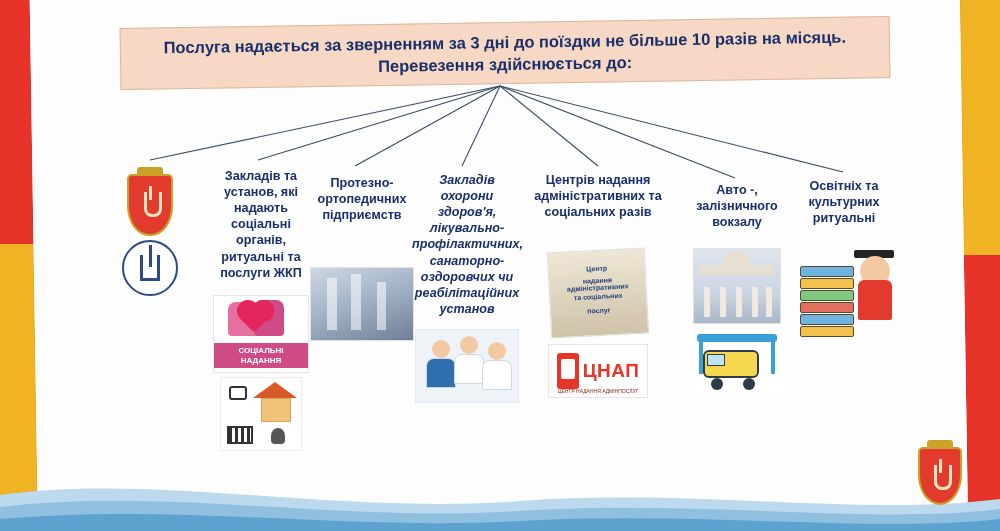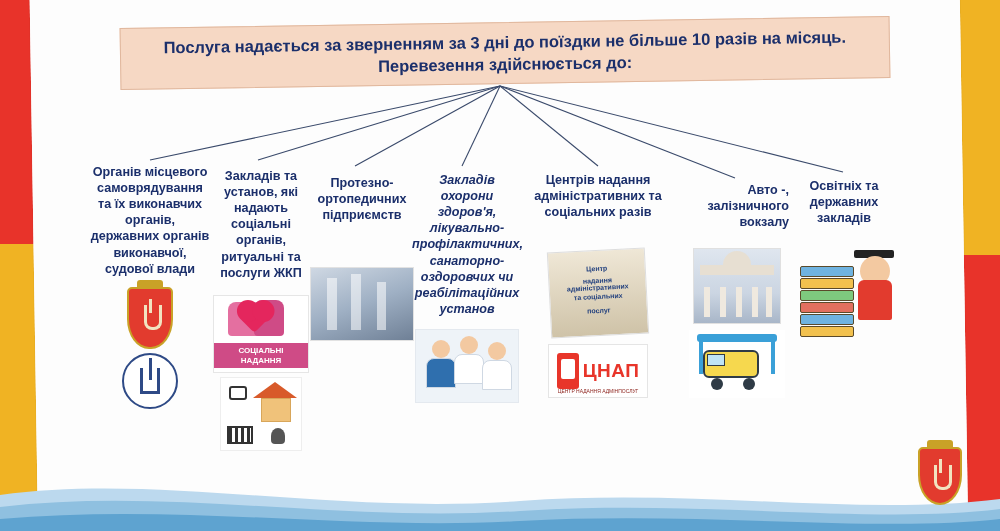--- a/index.html
+++ b/index.html
@@ -273,21 +273,20 @@
       <path d="M500,86 L258,160"></path>
       <path d="M500,86 L355,166"></path>
       <path d="M500,86 L462,166"></path>
       <path d="M500,86 L598,166"></path>
       <path d="M500,86 L735,178"></path>
       <path d="M500,86 L843,172"></path>
     </g>
   </svg>
 
   <div class="col" style="left:90px; top:164px; width:120px;">
-    <div class="label">Органів місцевого самоврядування та їх виконавчих органів, державних органів виконавчої, судової влади</div>
     <div class="art" style="margin-top:10px;">
       <div class="shield-odesa">
         <div class="crown"></div>
       </div>
       <div class="circle-seal">
         <div class="trident"></div>
       </div>
     </div>
   </div>
 
@@ -348,21 +347,21 @@
         <div class="t" style="top:56px;">послуг</div>
       </div>
       <div class="cnap" style="margin-top:8px;">
         <div class="mark"></div>
         <div class="name">ЦНАП</div>
         <div class="sub">ЦЕНТР НАДАННЯ АДМІНПОСЛУГ</div>
       </div>
     </div>
   </div>
 
-  <div class="col" style="left:685px; top:182px; width:104px;text-align:right;">
+  <div class="col" style="left:685px; top:182px; width:104px;">
     <div class="label">Авто -, залізничного вокзалу</div>
     <div class="art" style="margin-top:18px;">
       <div class="bank-photo">
         <div class="dome"></div>
         <div class="roofline"></div>
         <div class="col2" style="left:10px;"></div>
         <div class="col2" style="left:26px;"></div>
         <div class="col2" style="left:42px;"></div>
         <div class="col2" style="left:58px;"></div>
         <div class="col2" style="left:72px;"></div>
@@ -373,21 +372,21 @@
         <div class="post" style="right:10px;"></div>
         <div class="body3"></div>
         <div class="win"></div>
         <div class="wheel" style="left:22px;"></div>
         <div class="wheel" style="left:54px;"></div>
       </div>
     </div>
   </div>
 
   <div class="col" style="left:790px; top:178px; width:108px;">
-    <div class="label">Освітніх та державних закладів</div>
+    <div class="label">Освітніх та культурних ритуальні</div>
     <div class="art" style="margin-top:24px;">
       <div class="books">
         <div class="b" style="top:76px;background:#f2c14e;"></div>
         <div class="b" style="top:64px;background:#6fb3e0;"></div>
         <div class="b" style="top:52px;background:#e2705f;"></div>
         <div class="b" style="top:40px;background:#7ec97e;"></div>
         <div class="b" style="top:28px;background:#f2c14e;"></div>
         <div class="b" style="top:16px;background:#6fb3e0;"></div>
         <div class="cap2"></div>
         <div class="grad"></div>

